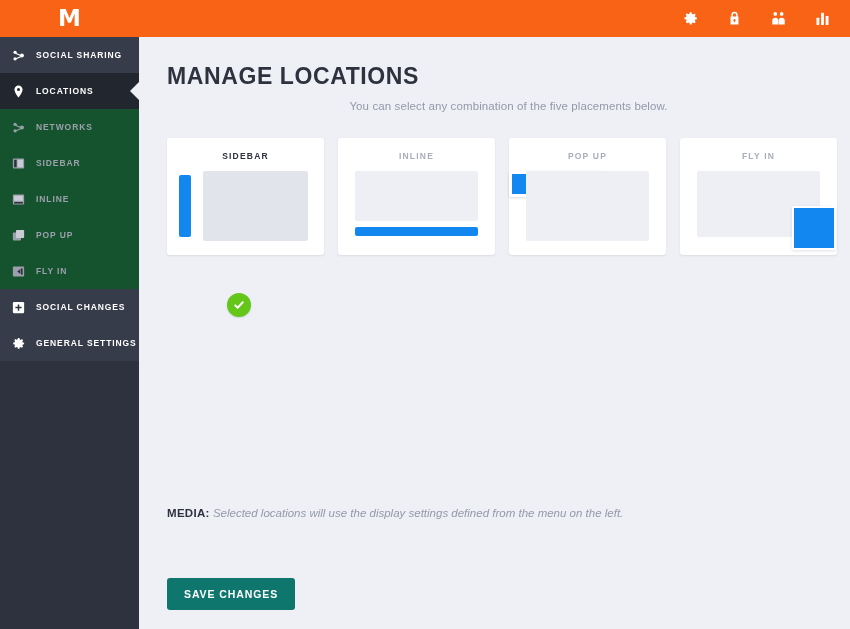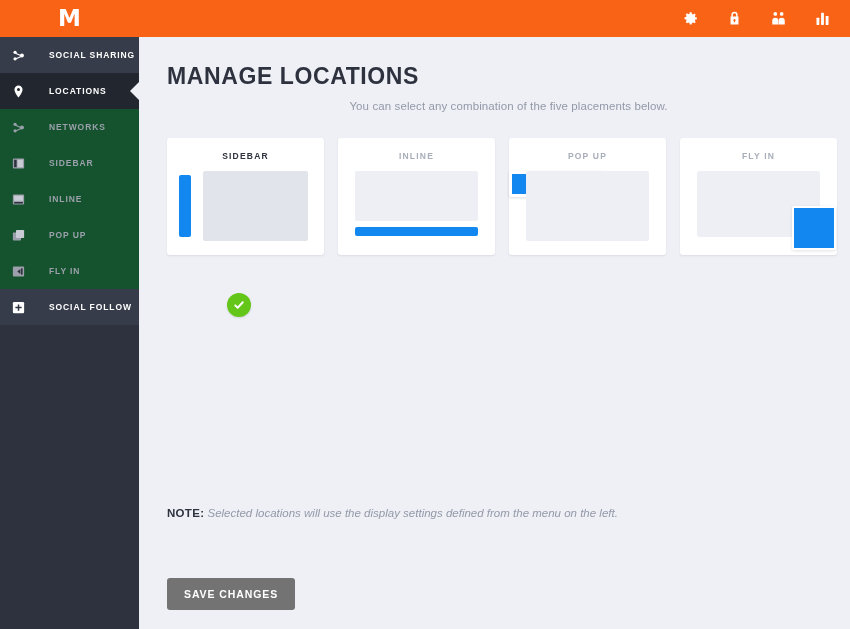--- a/index.html
+++ b/index.html
@@ -32,21 +32,21 @@
 
   
   .body-row { display: flex; flex: 1 1 auto; min-height: 0; }
 
   
   .sidebar {
     width: 139px; background: #2d323e; flex: 0 0 139px;
     display: flex; flex-direction: column; padding-top: 0px; position: relative;
   }
   .nav-item {
-    height: 36px; display: flex; align-items: center; gap: 23px;
+    height: 36px; display: flex; align-items: center; gap: 10px;
     padding-left: 10px; cursor: pointer; position: relative;
     color: #9ba0ac; font-size: 8.5px; font-weight: bold; letter-spacing: 0.9px;
   }
   .nav-item .ic { width: 16px; height: 16px; flex: 0 0 16px; display: flex; align-items: center; justify-content: center; }
   .nav-item .ic svg { display: block; }
   .nav-item.active { background: #22262f; color: #ffffff; }
   .nav-item.sub { background: #14532d; }
   .nav-item.group { background: #363c49; color: #ffffff; }
   .nav-item.active .arrow {
     position: absolute; right: -0px; top: 50%; transform: translateY(-50%);
@@ -124,21 +124,21 @@
 
   
   .note-row {
     position: absolute; left: 28px; top: 470px; font-size: 11.5px; color: #9499a8;
   }
   .note-lbl { font-weight: bold; color: #2d323e; font-size: 11.5px; letter-spacing: 0.3px; }
   .note-txt { font-style: italic; }
 
   .save-btn {
     position: absolute; left: 28px; top: 541px; height: 32px; padding: 0 17px;
-    background: #737373; color: #ffffff; border: none; border-radius: 3px;
+    background: #0f766e; color: #ffffff; border: none; border-radius: 3px;
     font-size: 10.5px; font-weight: bold; letter-spacing: 0.9px; cursor: pointer;
     font-family: "Liberation Sans", sans-serif;
   }
 </style>
 </head>
 <body>
 
 <div class="app">
 
   <div class="topbar">
@@ -259,23 +259,32 @@
       </div>
 
 
       <div class="nav-item group">
         <span class="ic">
           <svg width="15" height="15" viewBox="0 0 24 24">
             <rect x="3" y="3" width="18" height="18" rx="2" fill="#ffffff"></rect>
             <path d="M10.8 7h2.4v3.8H17v2.4h-3.8V17h-2.4v-3.8H7v-2.4h3.8z" fill="#2d323e"></path>
           </svg>
         </span>
-        <span class="nav-label">SOCIAL FOLLOW</span>
-      </div>
-
+        <span class="nav-label">SOCIAL CHANGES</span>
+      </div>
+
+      <div class="nav-item group">
+        <span class="ic">
+          <svg width="15" height="15" viewBox="0 0 24 24" fill="#ffffff">
+            <path d="M12 8.6a3.4 3.4 0 100 6.8 3.4 3.4 0 000-6.8zm0 5a1.6 1.6 0 110-3.2 1.6 1.6 0 010 3.2z"></path>
+            <path d="M21 13.3v-2.6l-2.2-.4a7 7 0 00-.7-1.7l1.3-1.8-1.9-1.9-1.8 1.3a7 7 0 00-1.7-.7L13.6 3h-2.6l-.4 2.2a7 7 0 00-1.7.7L7.1 4.6 5.2 6.5l1.3 1.8a7 7 0 00-.7 1.7L3.6 10.4v2.6l2.2.4c.16.6.4 1.17.7 1.7l-1.3 1.8 1.9 1.9 1.8-1.3c.53.3 1.1.54 1.7.7l.4 2.2h2.6l.4-2.2c.6-.16 1.17-.4 1.7-.7l1.8 1.3 1.9-1.9-1.3-1.8c.3-.53.54-1.1.7-1.7l2.2-.4z"></path>
+          </svg>
+        </span>
+        <span class="nav-label">GENERAL SETTINGS</span>
+      </div>
     </nav>
 
     <main class="main">
 
       <h1 class="page-title">MANAGE LOCATIONS</h1>
       <p class="page-sub">You can select any combination of the five placements below.</p>
 
       <div class="cards-grid">
 
         <div class="card selected">
@@ -312,21 +321,21 @@
       </div>
 
 
       <div class="check-badge">
         <svg width="14" height="14" viewBox="0 0 24 24" fill="none">
           <path d="M5.5 12.5l4.2 4.2 8.8-9.4" stroke="#ffffff" stroke-width="3.2" stroke-linecap="round" stroke-linejoin="round"></path>
         </svg>
       </div>
 
       <div class="note-row">
-        <span class="note-lbl">NOTE:</span>
+        <span class="note-lbl">MEDIA:</span>
         <span class="note-txt">Selected locations will use the display settings defined from the menu on the left.</span>
       </div>
 
       <button class="save-btn">SAVE CHANGES</button>
 
     </main>
   </div>
 </div>
 
 </body></html>

